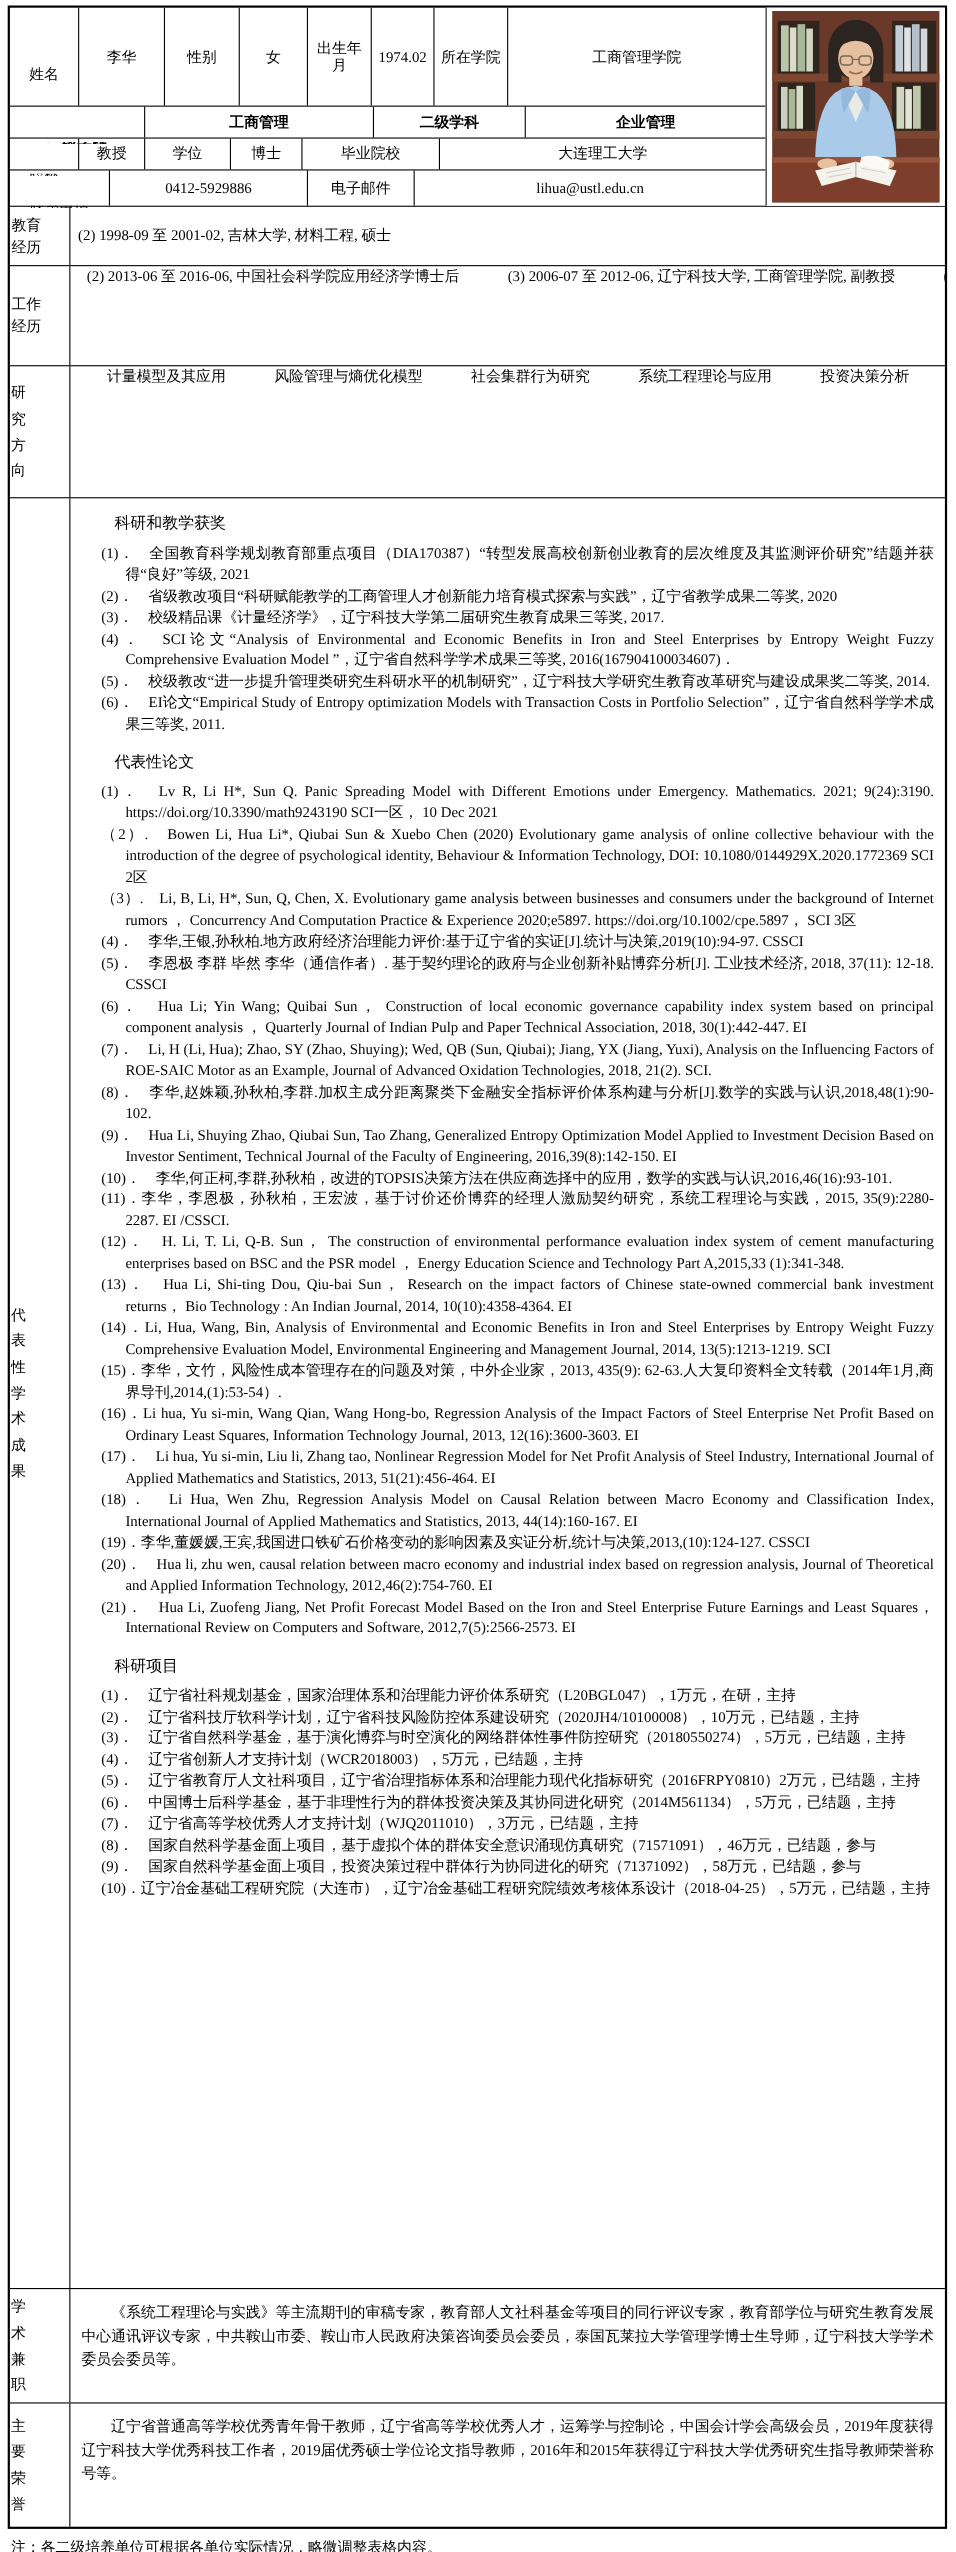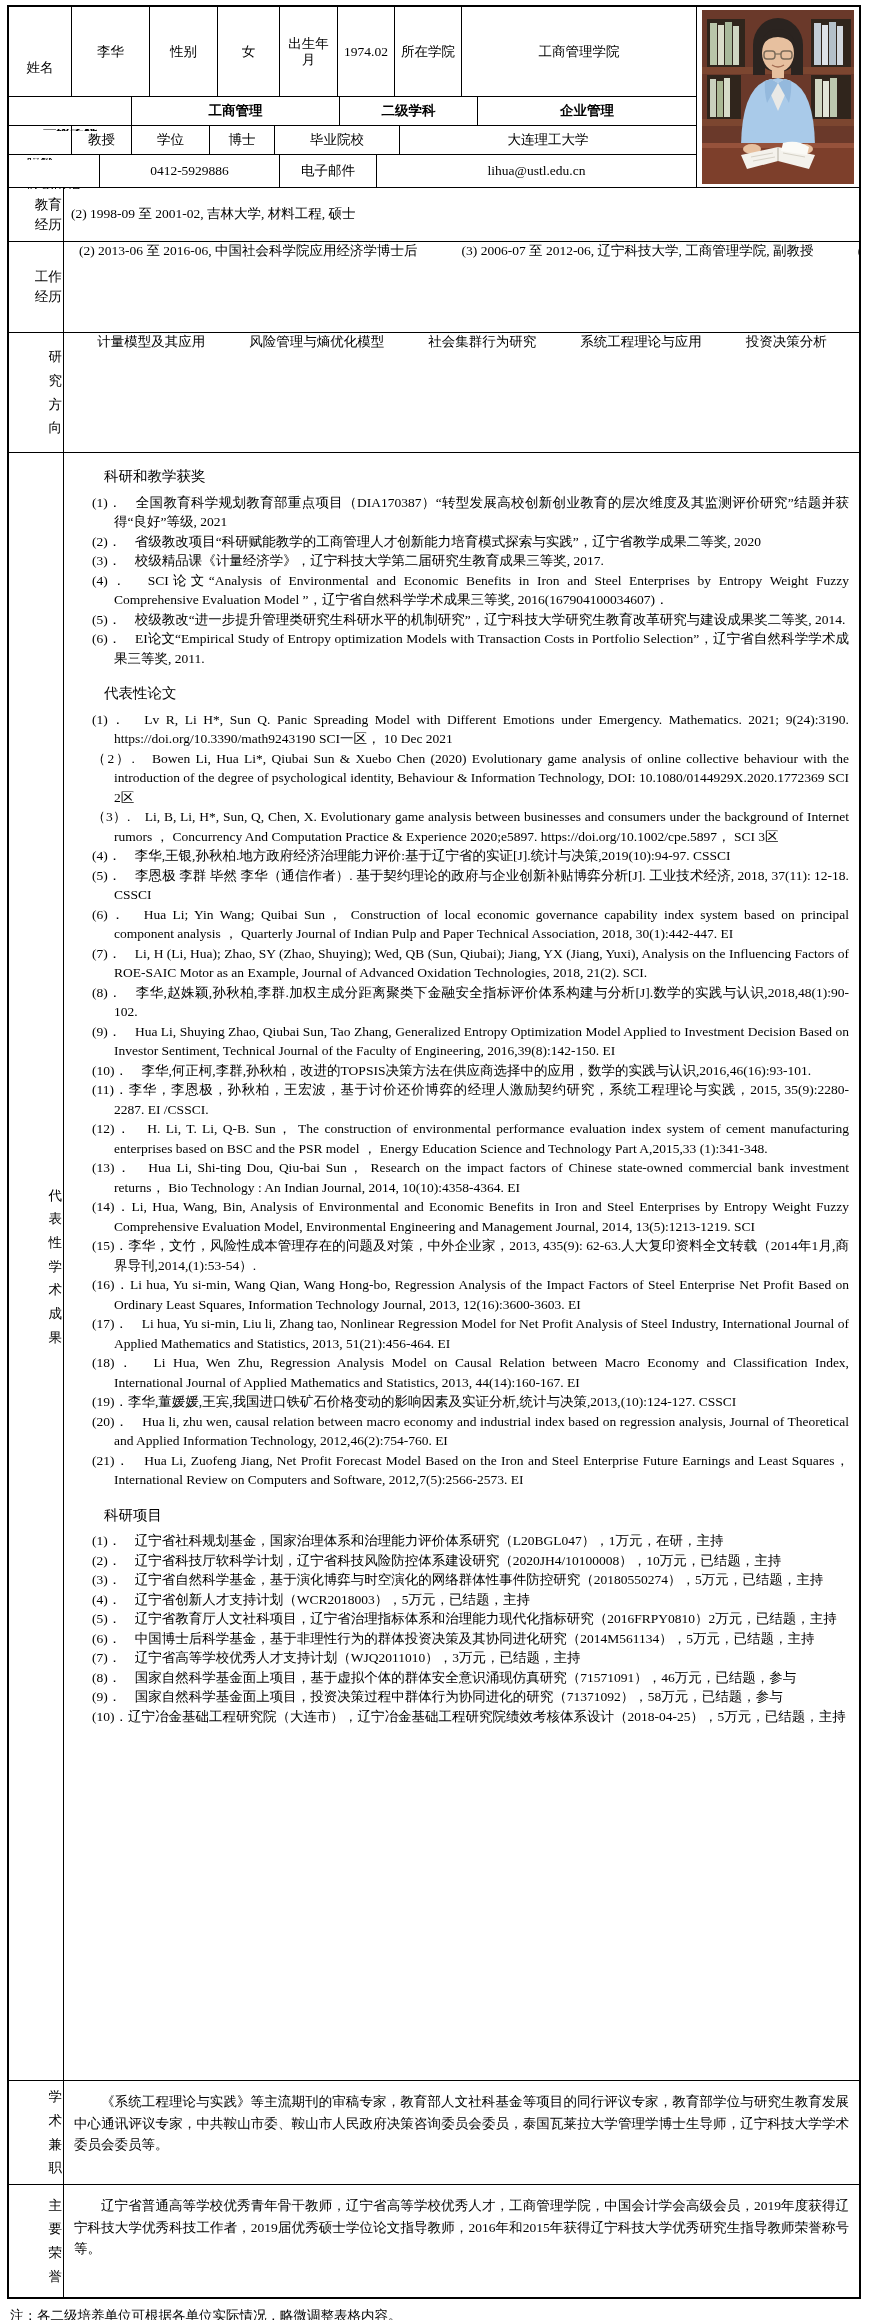--- a/index.html
+++ b/index.html
@@ -16,21 +16,21 @@
          border-left:1px solid #000;font-size:13.5px;line-height:16px;
          box-sizing:border-box;padding:1px 2px;overflow:hidden;}
   .hcell:first-child{border-left:none;margin-top:32px;}
   .r1{height:89px;} .r2{height:28px;font-weight:bold;} .r3{height:28px;justify-content:flex-end;} .r4{height:32px;}
   .photo-cell{width:163px;border-left:1px solid #000;box-sizing:border-box;
               display:flex;align-items:center;justify-content:center;background:#fff;}
   
   .brow{display:flex;border-bottom:1px solid #000;}
   .brow:last-child{border-bottom:none;}
   .label-cell{width:55px;min-width:55px;border-right:1px solid #000;box-sizing:border-box;
-              display:flex;align-items:center;justify-content:flex-end;font-size:13.5px;}
+              display:flex;align-items:center;justify-content:flex-start;font-size:13.5px;}
   .wlab{width:2.2em;text-align:center;line-height:1.45;word-break:break-all;}
   .vlab{width:1.15em;text-align:center;line-height:1.75;word-break:break-all;}
   .content-cell{flex:1;min-width:0;box-sizing:border-box;overflow:hidden;
                 font-size:13.5px;line-height:19px;gap:44px;}
   .edu{height:53px;display:flex;flex-direction:column;justify-content:center;padding:0 6px 0 7px;}
   .work{height:90px;display:flex;flex-direction:row;justify-content:center;padding:0 6px 0 7px;}
   .research{height:119px;display:flex;flex-direction:row;justify-content:center;padding:0 6px 0 7px;}
   .line{white-space:nowrap;line-height:18.6px;}
   .big{height:1627px;padding:10px 10px 0 14px;line-height:19.5px;}
   .sub-title{font-weight:normal;font-size:14.5px;margin:16px 0 6px 26px;}
@@ -240,20 +240,20 @@
       <div class="content-cell">
         <div class="para">《系统工程理论与实践》等主流期刊的审稿专家，教育部人文社科基金等项目的同行评议专家，教育部学位与研究生教育发展中心通讯评议专家，中共鞍山市委、鞍山市人民政府决策咨询委员会委员，泰国瓦莱拉大学管理学博士生导师，辽宁科技大学学术委员会委员等。</div>
       </div>
     </div>
 
     <div class="brow para-row2">
       <div class="label-cell">
           <span class="vlab">主要荣誉</span>
         </div>
       <div class="content-cell">
-        <div class="para">辽宁省普通高等学校优秀青年骨干教师，辽宁省高等学校优秀人才，工商管理学院，中国会计学会高级会员，2019年度获得辽宁科技大学优秀科技工作者，2019届优秀硕士学位论文指导教师，2016年和2015年获得辽宁科技大学优秀研究生指导教师荣誉称号等。</div>
+        <div class="para">辽宁省普通高等学校优秀青年骨干教师，辽宁省高等学校优秀人才，运筹学与控制论，中国会计学会高级会员，2019年度获得辽宁科技大学优秀科技工作者，2019届优秀硕士学位论文指导教师，2016年和2015年获得辽宁科技大学优秀研究生指导教师荣誉称号等。</div>
       </div>
     </div>
 
   </div>
 
   <div class="footnote">注：各二级培养单位可根据各单位实际情况，略微调整表格内容。</div>
 </div>
 
 </body></html>

